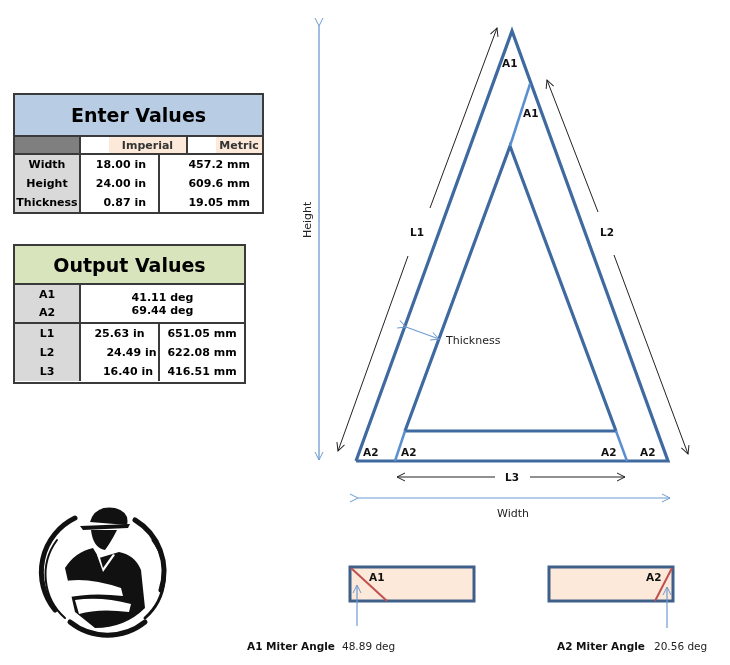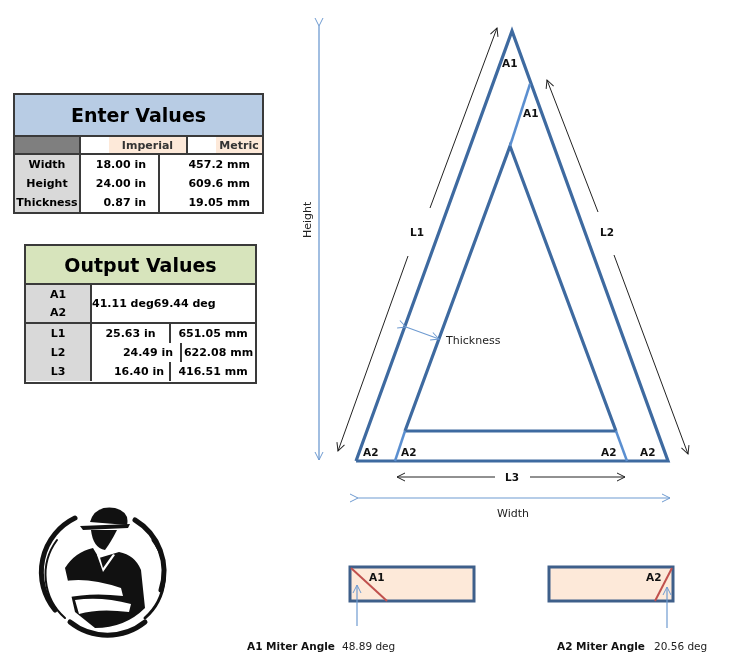--- a/index.html
+++ b/index.html
@@ -37,40 +37,40 @@
       <div class="cell num" style="flex:1;">609.6 mm</div>
     </div>
     <div class="row" style="height:19px;">
       <div class="cell lbl" style="width:66px;">Thickness</div>
       <div class="cell num" style="width:79px;border-right:2px solid #3a3a3a;">0.87 in</div>
       <div class="cell num" style="flex:1;">19.05 mm</div>
     </div>
   </div>
 </div>
 
-<div class="tbl" style="left:24px;top:244px;width:233px;height:140px;">
+<div class="tbl" style="left:13px;top:244px;width:233px;height:140px;">
   <div class="tbl-head" style="height:39px;background:#d7e4bc;">Output Values</div>
   <div class="row" style="height:39px;border-bottom:2px solid #3a3a3a;">
     <div class="cell lbl" style="width:66px;flex-direction:column;justify-content:space-around;height:100%;border-bottom:none;">
       <span>A1</span>
       <span>A2</span>
     </div>
-    <div class="cell" style="flex:1;flex-direction:row;justify-content:flex-start;height:100%;">
+    <div class="cell" style="flex:1;flex-direction:column;justify-content:center;height:100%;">
       <span>41.11 deg</span>
       <span>69.44 deg</span>
     </div>
   </div>
   <div class="row" style="height:19px;">
     <div class="cell lbl" style="width:66px;">L1</div>
     <div class="cell ctr" style="width:79px;border-right:2px solid #3a3a3a;">25.63 in</div>
     <div class="cell ctr" style="flex:1;">651.05 mm</div>
   </div>
   <div class="row" style="height:19px;">
     <div class="cell lbl" style="width:66px;">L2</div>
-    <div class="cell ctr" style="width:90px;border-right:2px solid #3a3a3a;padding-left:24px;">24.49 in</div>
+    <div class="cell ctr" style="width:79px;border-right:2px solid #3a3a3a;padding-left:24px;">24.49 in</div>
     <div class="cell ctr" style="flex:1;">622.08 mm</div>
   </div>
   <div class="row" style="height:19px;">
     <div class="cell lbl" style="width:66px;">L3</div>
     <div class="cell ctr" style="width:79px;border-right:2px solid #3a3a3a;padding-left:17px;">16.40 in</div>
     <div class="cell ctr" style="flex:1;">416.51 mm</div>
   </div>
 </div>
 
 <svg style="position:absolute;left:35px;top:500px;" width="140" height="140" viewBox="0 0 140 140">

